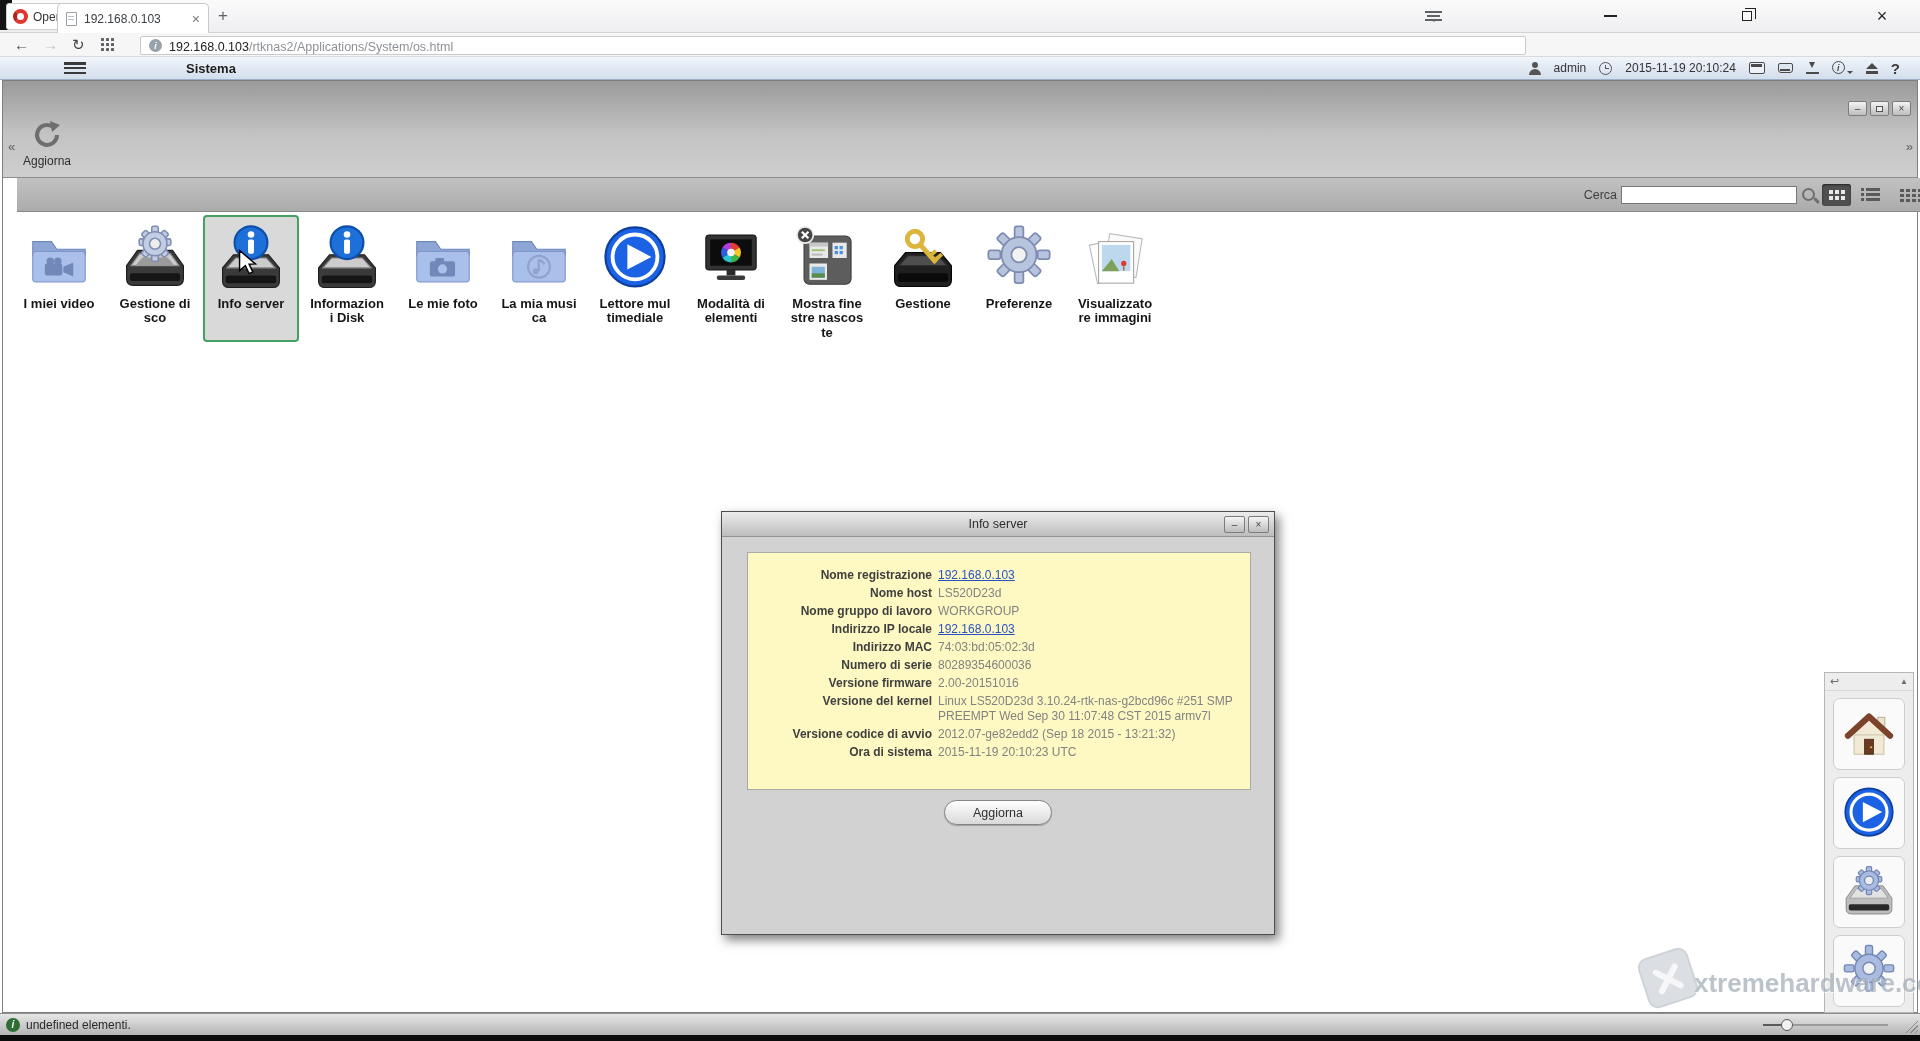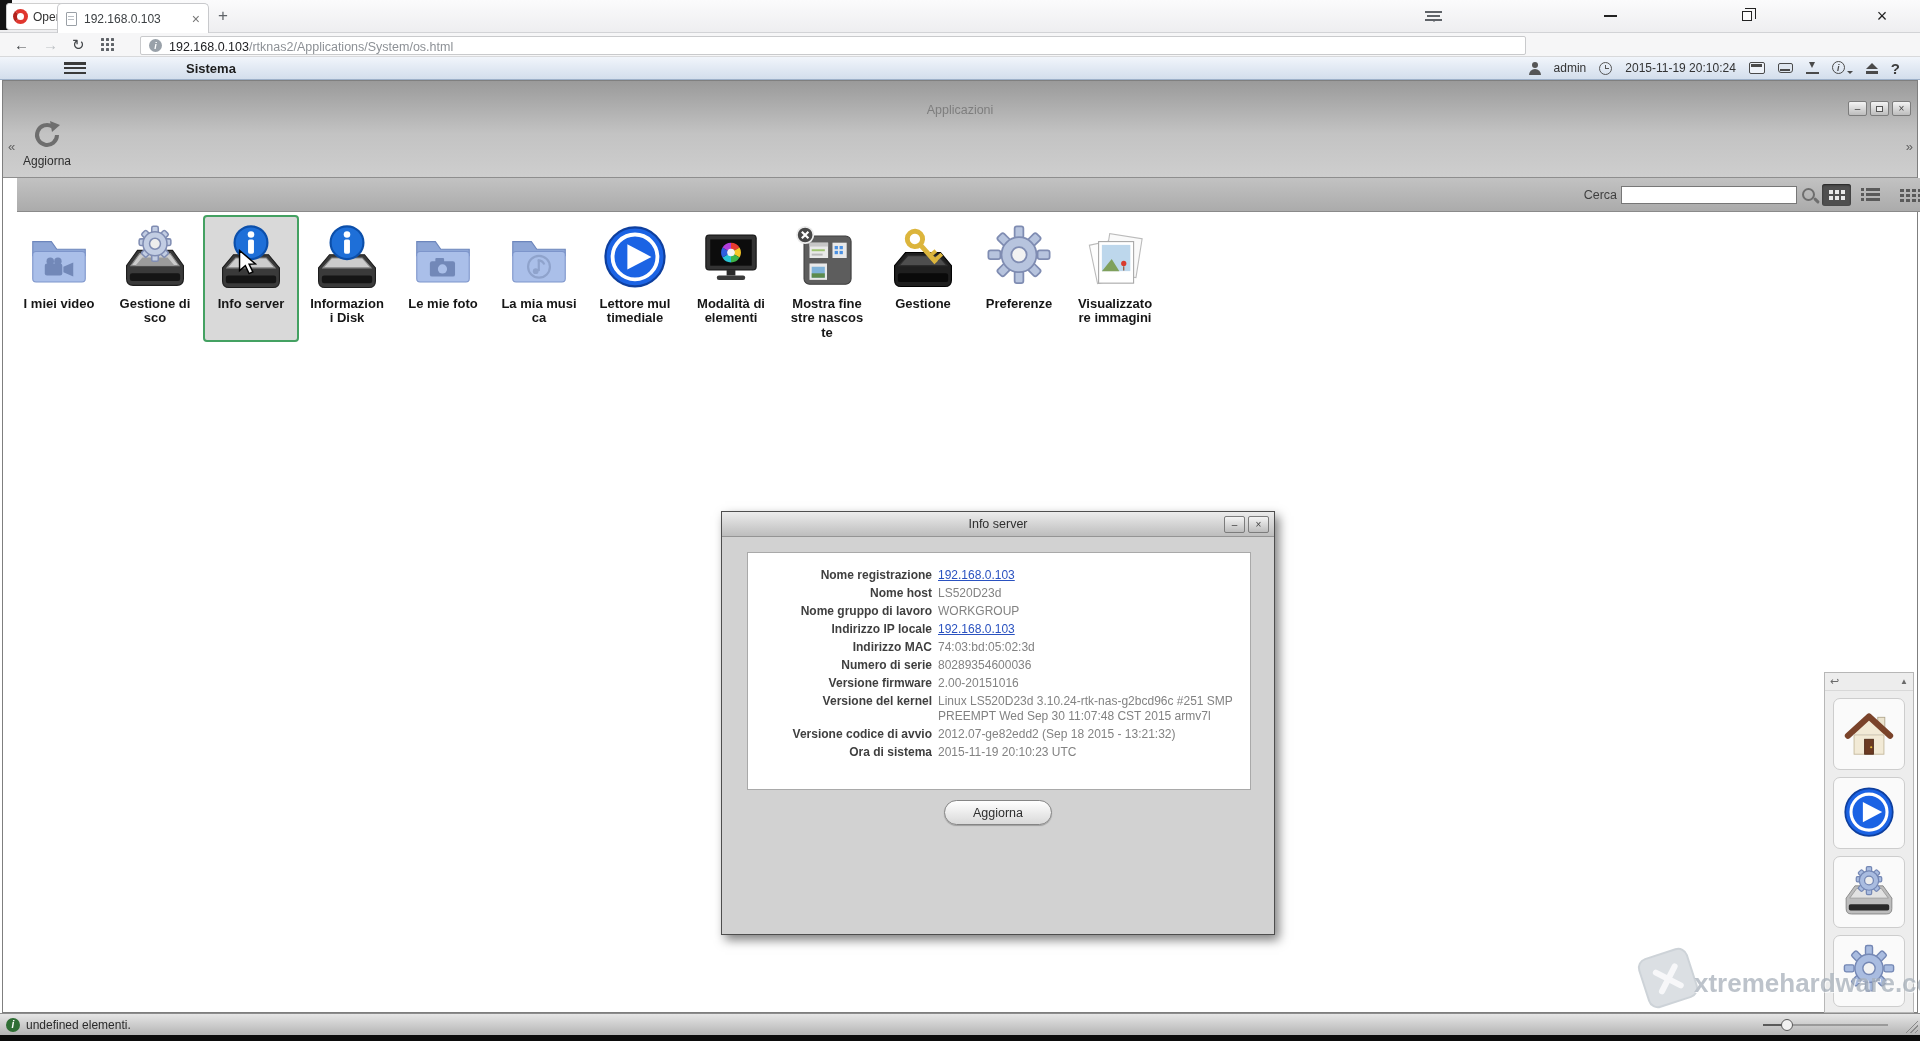--- a/index.html
+++ b/index.html
@@ -125,21 +125,21 @@
   .app-label { font-size:13px; font-weight:bold; color:#161616; line-height:1.1; white-space:pre-line; margin-top:2px; }
   
   #dialog { position:absolute; left:721px; top:511px; width:554px; height:424px;
     background:#d2d2d2; border:1px solid #4e4e4e; box-shadow:4px 5px 10px rgba(0,0,0,.5); }
   .dlg-title { position:absolute; left:0; top:0; width:100%; height:25px;
     background:linear-gradient(#ececec,#bdbdbd); border-bottom:1px solid #949494;
     font-size:12.5px; color:#2f2f2f; text-align:center; line-height:25px; }
   .dlg-btns { position:absolute; right:5px; top:4px; display:flex; gap:3px; }
   .dlg-btns .wb { width:21px; height:17px; }
   .dlg-panel { position:absolute; left:25px; top:40px; width:504px; height:238px;
-    background:#ffffff; border:1px solid #a9a9a9; padding:15px 12px 0 12px; }
+    background:#fef9c3; border:1px solid #a9a9a9; padding:15px 12px 0 12px; }
   .drow { display:flex; font-size:12px; line-height:15px; margin-bottom:3px; }
   .drow .dl { width:172px; text-align:right; font-weight:bold; color:#3f3f3f; flex:none; }
   .drow .dv { flex:1; margin-left:6px; color:#828282; }
   .drow a.dv { color:#2a52c0; text-decoration:underline; }
   .dlg-refresh { position:absolute; left:50%; top:288px; transform:translateX(-50%);
     width:108px; height:25px; border:1px solid #858585; border-radius:13px;
     background:linear-gradient(#ffffff,#d9d9d9); font-size:12.5px; color:#2e2e2e;
     font-family:"Liberation Sans",sans-serif; box-shadow:0 1px 1px rgba(0,0,0,.25); }
   
   #sidepanel { position:absolute; left:1824px; top:672px; width:90px; height:341px;
@@ -247,21 +247,20 @@
           <div class="info-ic">i</div>
           <span class="drop"></span>
         </div>
       <div class="eject-ic"></div>
       <span class="help-q">?</span>
     </div>
   </div>
 
   <div id="appwin">
     <div class="win-header">
-      <div class="win-title">Applicazioni</div>
       <div class="winbtns">
         <div class="wb">–</div>
         <div class="wb">
             <span class="sq"></span>
           </div>
         <div class="wb">×</div>
       </div>
       <div class="chev l">«</div>
       <div class="chev r">»</div>
       <div class="tool-aggiorna">

